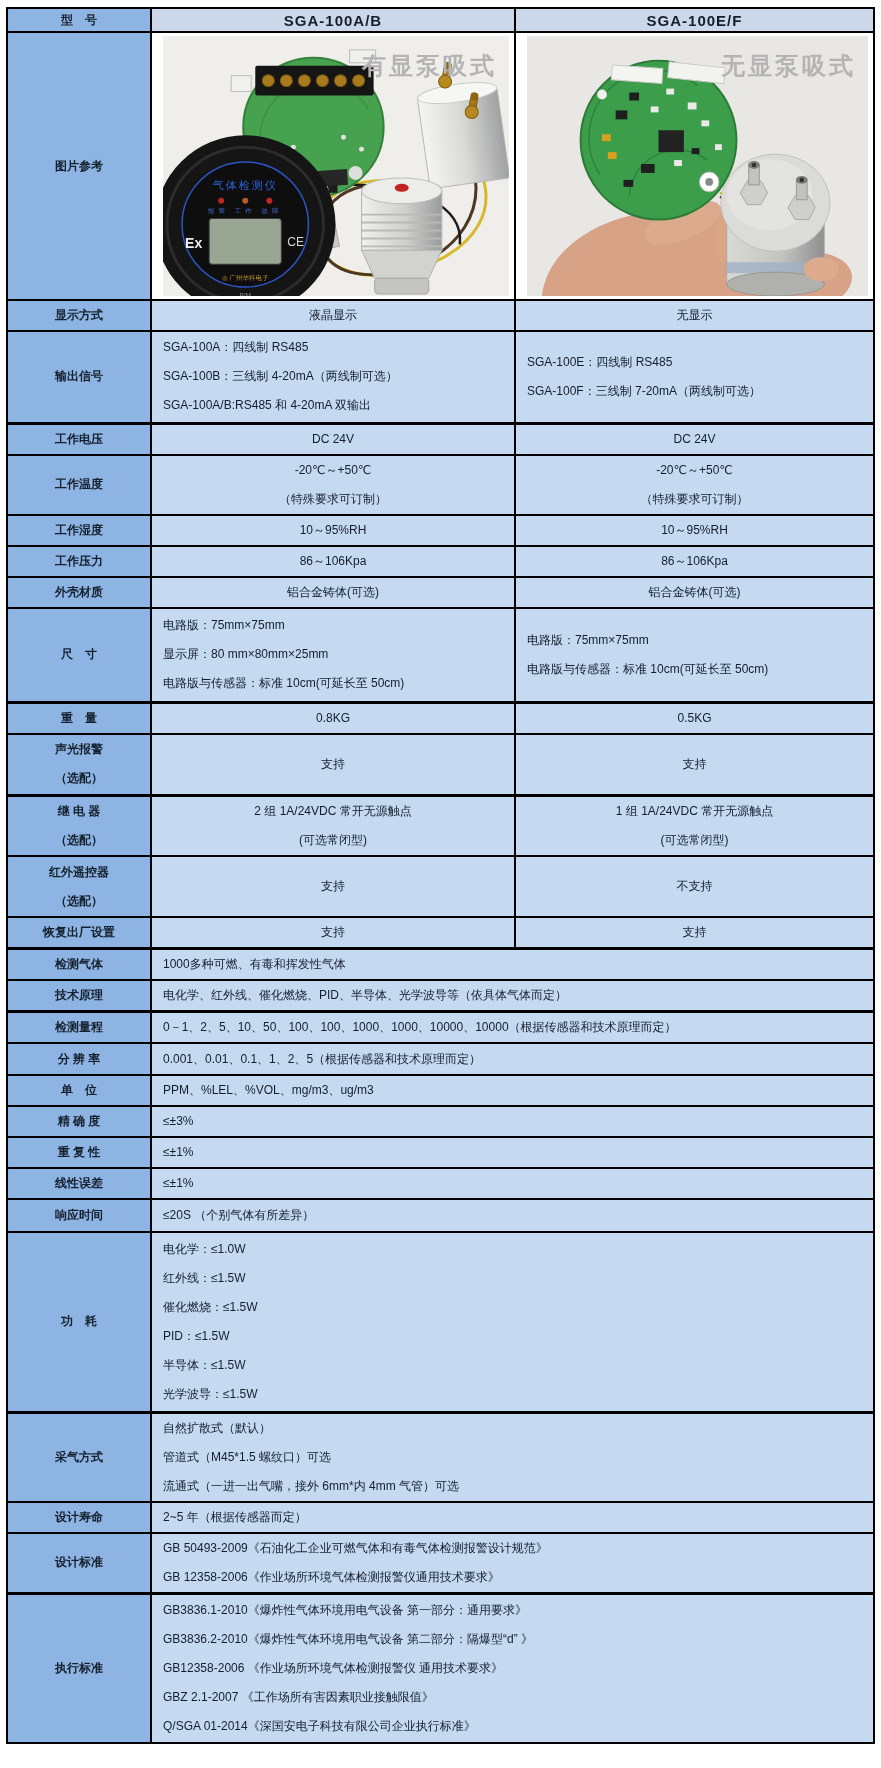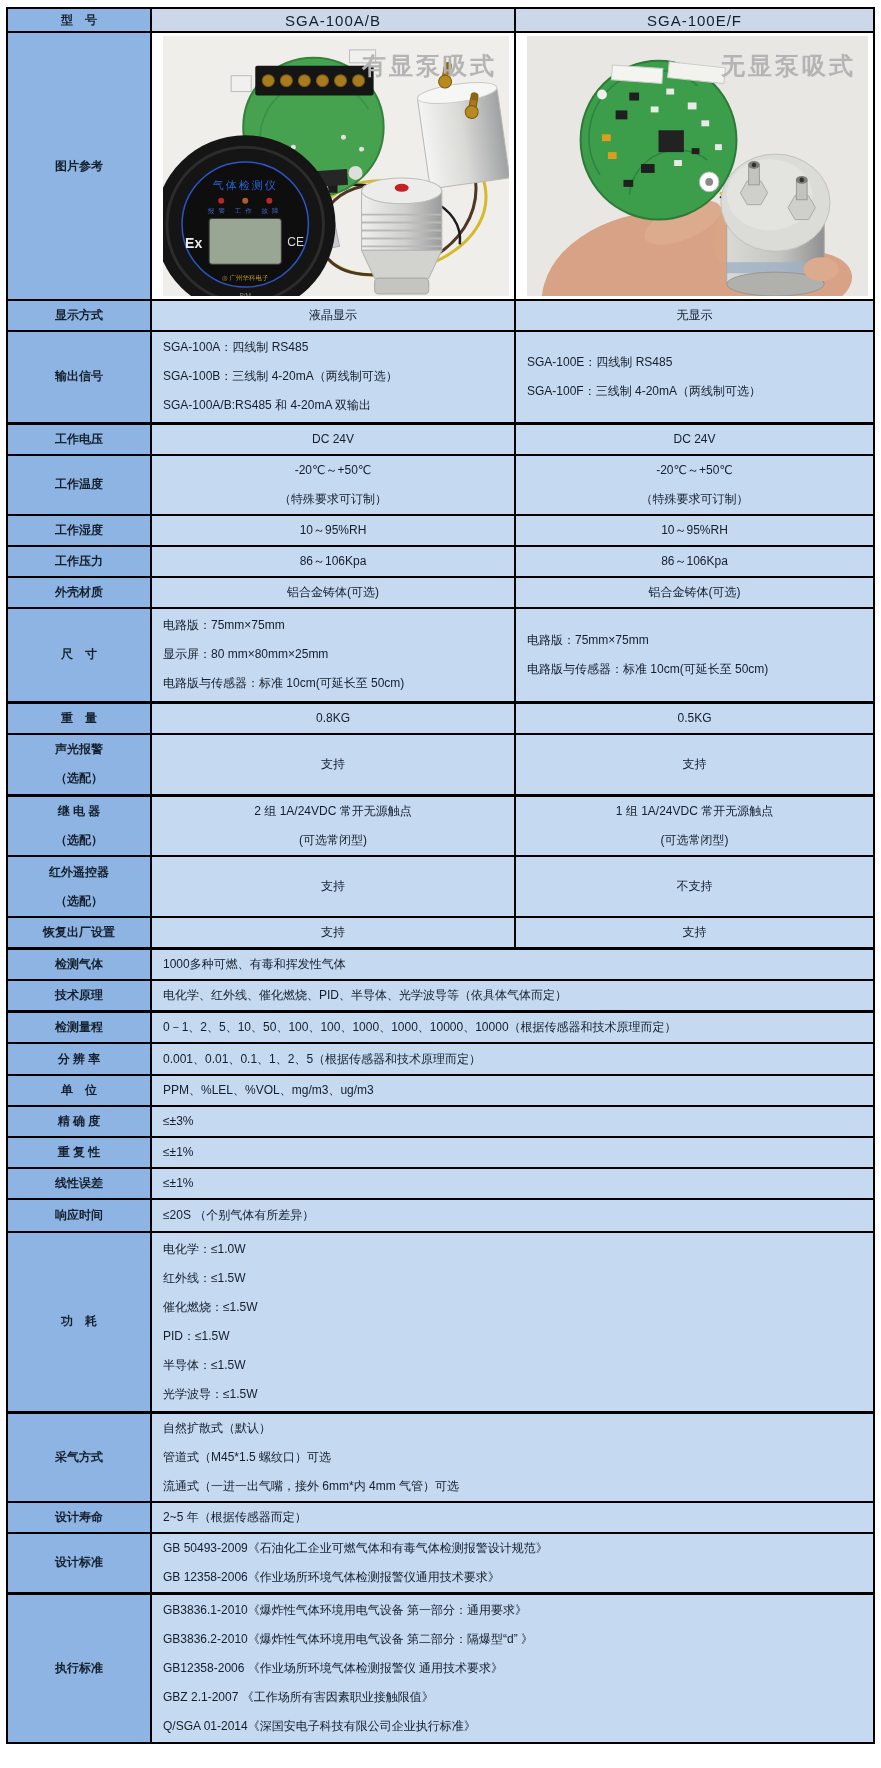--- a/index.html
+++ b/index.html
@@ -11,21 +11,21 @@
   .page { padding:7px 0 0 6px; }
   table.spec { border-collapse:collapse; table-layout:fixed; width:867px; }
   .spec th, .spec td { border:2px solid #000; padding:0; vertical-align:middle; }
   tr.thick th, tr.thick td { border-top-width:3px; }
 
   .label-cell {
     background:#8db4e2; text-align:center; font-weight:bold;
     font-size:12px; color:#15202e;
   }
   .model-cell {
-    background:#ccd8e9; text-align:center; font-weight:normal;
+    background:#ccd8e9; text-align:center; font-weight:bold;
     font-size:15px; letter-spacing:1px;
   }
   .header-row th, .header-row td { height:22px; }
 
   .value-cell { background:#c5d9f1; font-size:12px; }
   .value-cell.center { text-align:center; }
   .value-cell.left .line { text-align:left; padding-left:11px; padding-right:6px; }
   .lines { display:flex; flex-direction:column; justify-content:center; height:100%; }
   .line { line-height:29px; white-space:nowrap; }
   .label-cell .line { line-height:29px; }
@@ -244,21 +244,21 @@
           <td class="value-cell left">
             <div class="lines">
               <div class="line">SGA-100A：四线制 RS485</div>
               <div class="line">SGA-100B：三线制 4-20mA（两线制可选）</div>
               <div class="line">SGA-100A/B:RS485 和 4-20mA 双输出</div>
             </div>
           </td>
           <td class="value-cell left">
             <div class="lines">
               <div class="line">SGA-100E：四线制 RS485</div>
-              <div class="line">SGA-100F：三线制 4-20mA（两线制可选）</div>
+              <div class="line">SGA-100F：三线制 7-20mA（两线制可选）</div>
             </div>
           </td>
         </tr>
         <tr class="thick" style="height: 31px;">
           <th class="label-cell">
             <div class="lines">
               <div class="line">工作电压</div>
             </div>
           </th>
           <td class="value-cell center">

